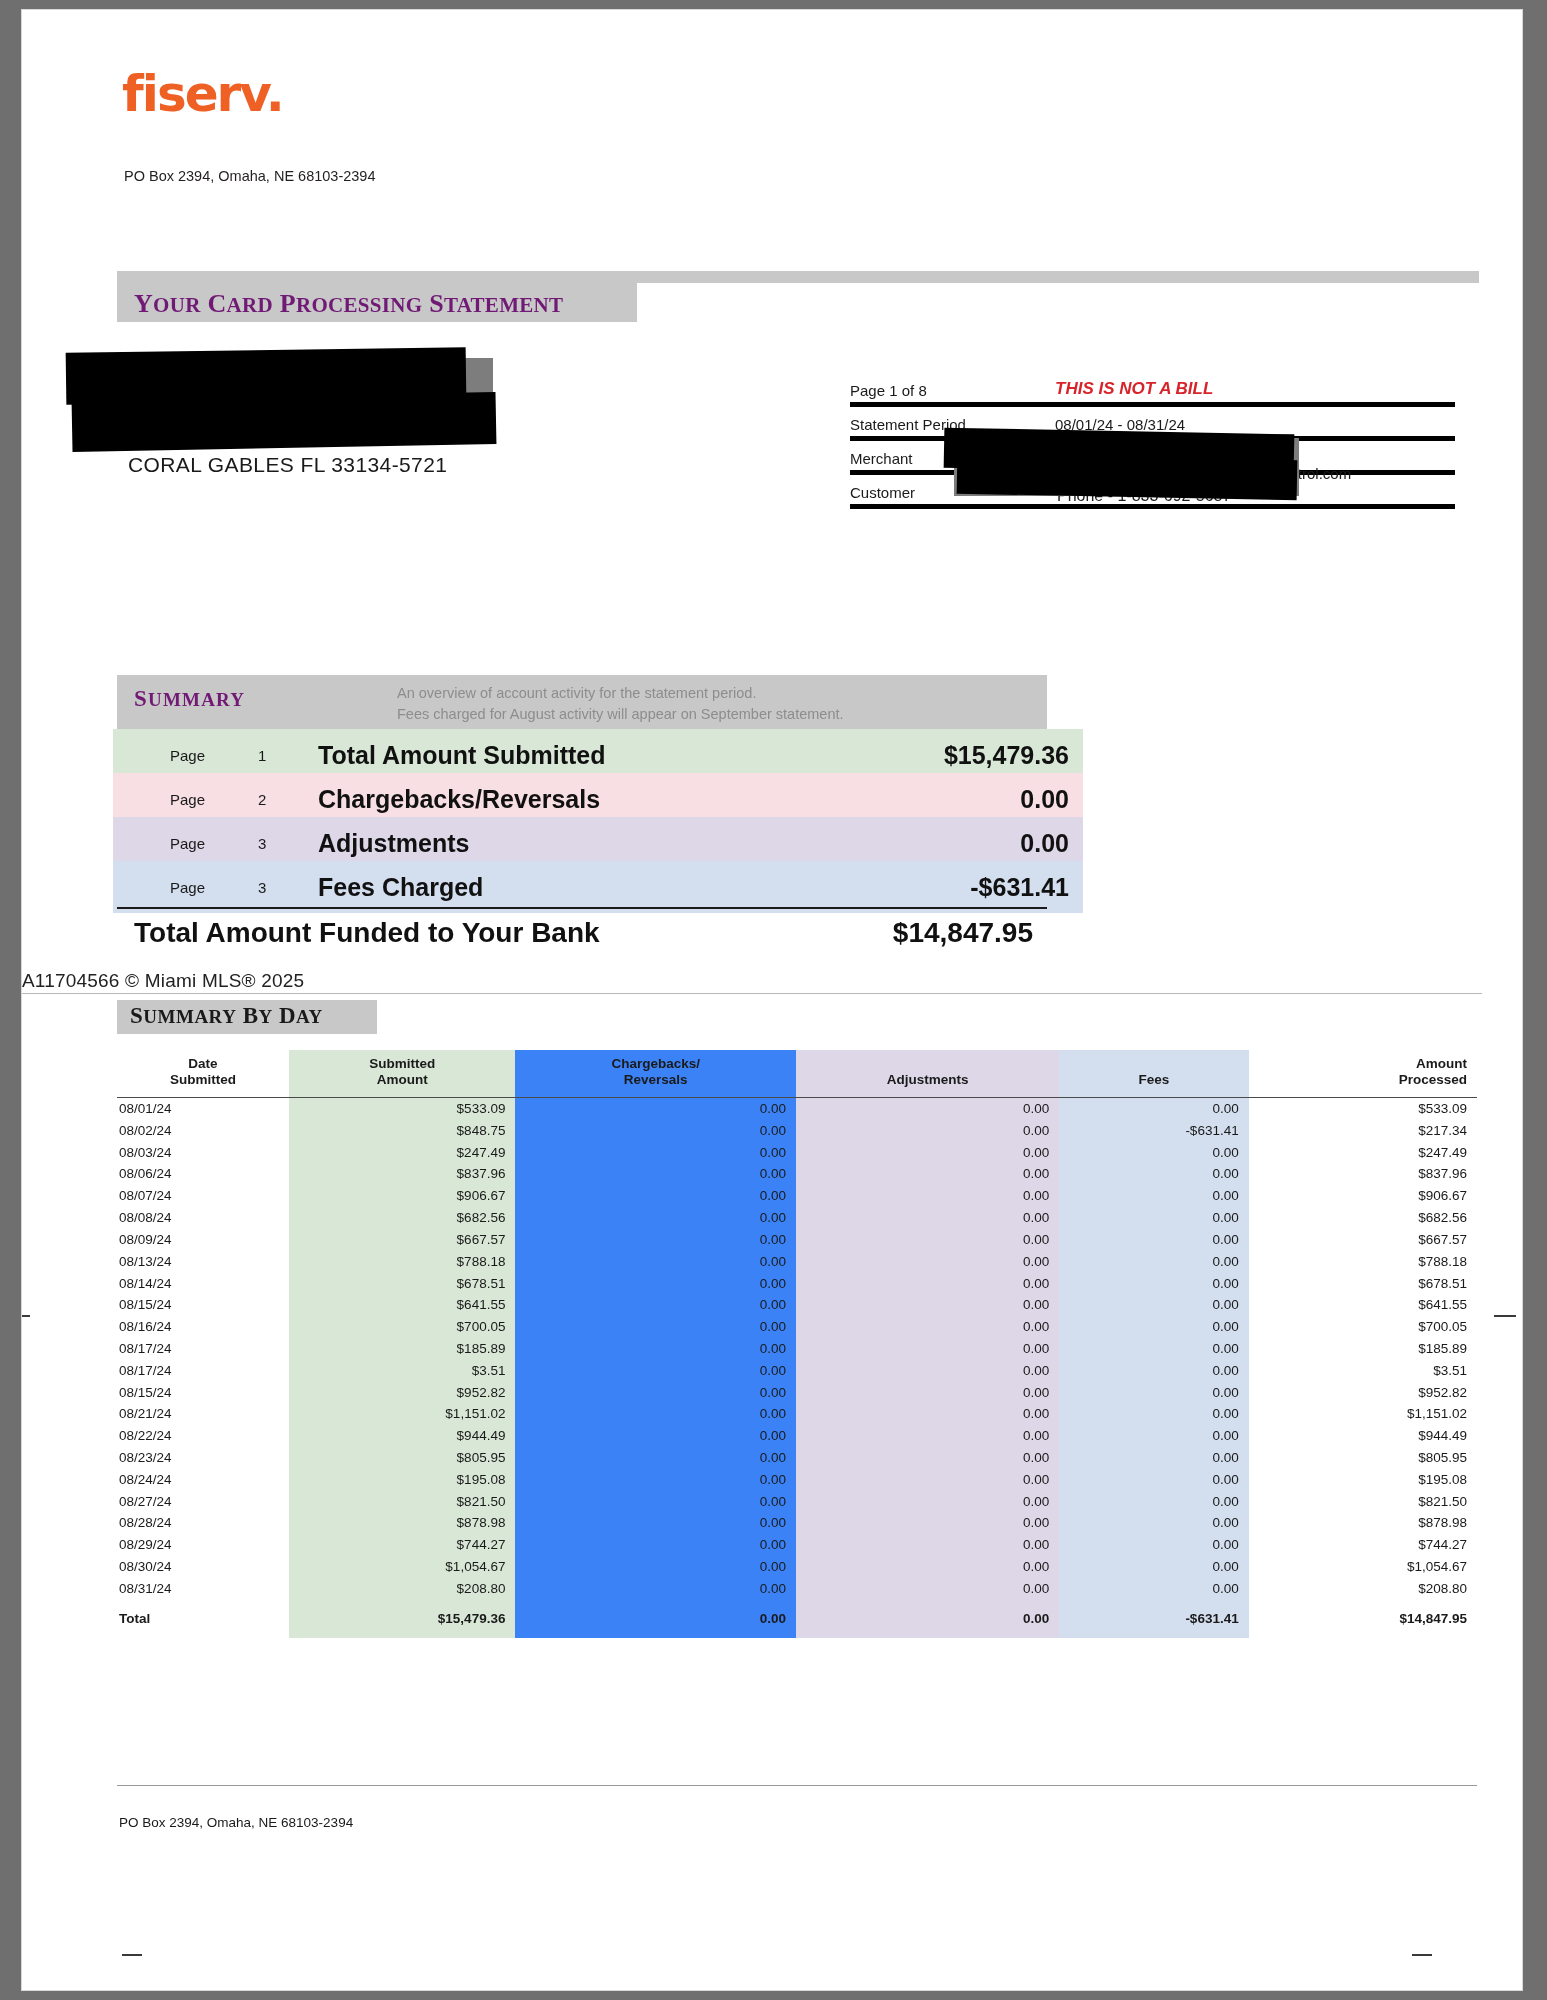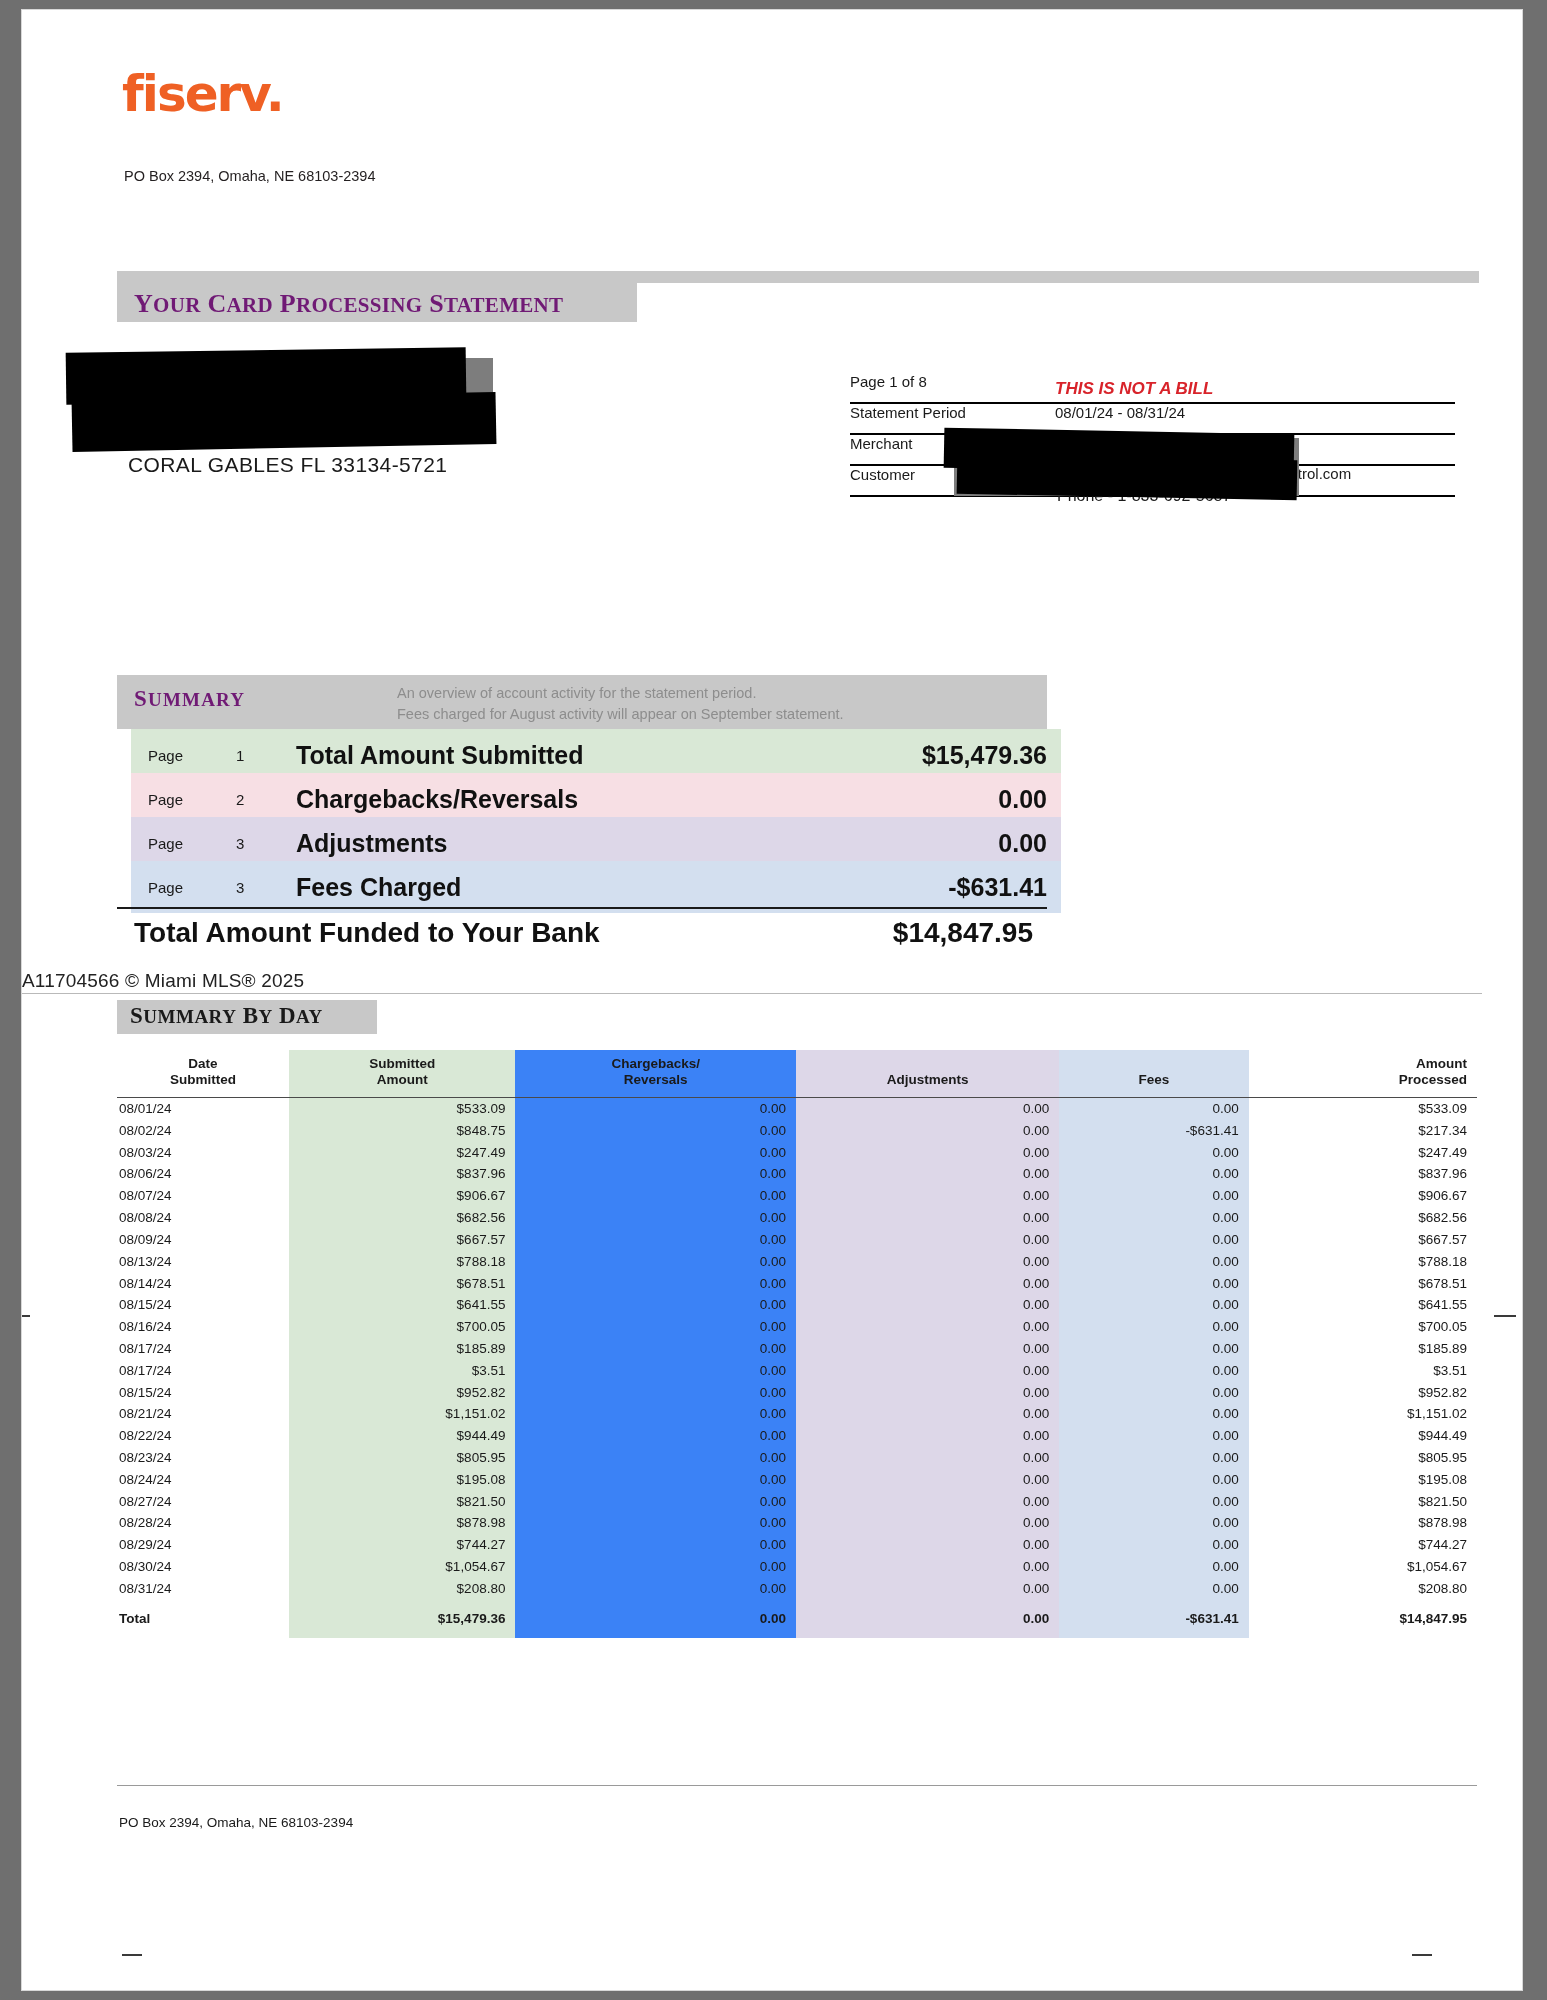--- a/index.html
+++ b/index.html
@@ -93,22 +93,23 @@
   .meta {
     position: absolute;
     left: 828px;
     top: 363px;
     width: 605px;
     font-size: 15px;
     color: #1a1a1a;
   }
   .meta-row {
     display: flex;
+    align-items: flex-end;
     height: 29px;
-    border-bottom: 2px solid #000000;
+    border-bottom: 5px solid #000000;
     position: relative;
   }
   .meta-row .lbl { width: 160px; padding-bottom: 3px; }
   .meta-row .val { flex: 1; padding-bottom: 3px; }
   .notabill {
     color: #d8232a;
     font-weight: bold;
     font-style: italic;
     font-size: 17px;
     position: absolute;
@@ -154,25 +155,26 @@
     position: absolute;
     left: 280px;
     font-size: 14.5px;
     color: #8d8d8d;
   }
   .sum-head .desc1 { top: 10px; }
   .sum-head .desc2 { top: 31px; }
 
   .sum-row {
     position: absolute;
-    left: 109px;
+    left: 91px;
     width: 930px;
     height: 52px;
     display: flex;
     align-items: center;
+    padding-left: 40px;
   }
   .sum-row .pg {
     width: 105px;
     padding-left: 17px;
     font-size: 15px;
     color: #1a1a1a;
     box-sizing: border-box;
   }
   .sum-row .pgnum {
     width: 60px;

